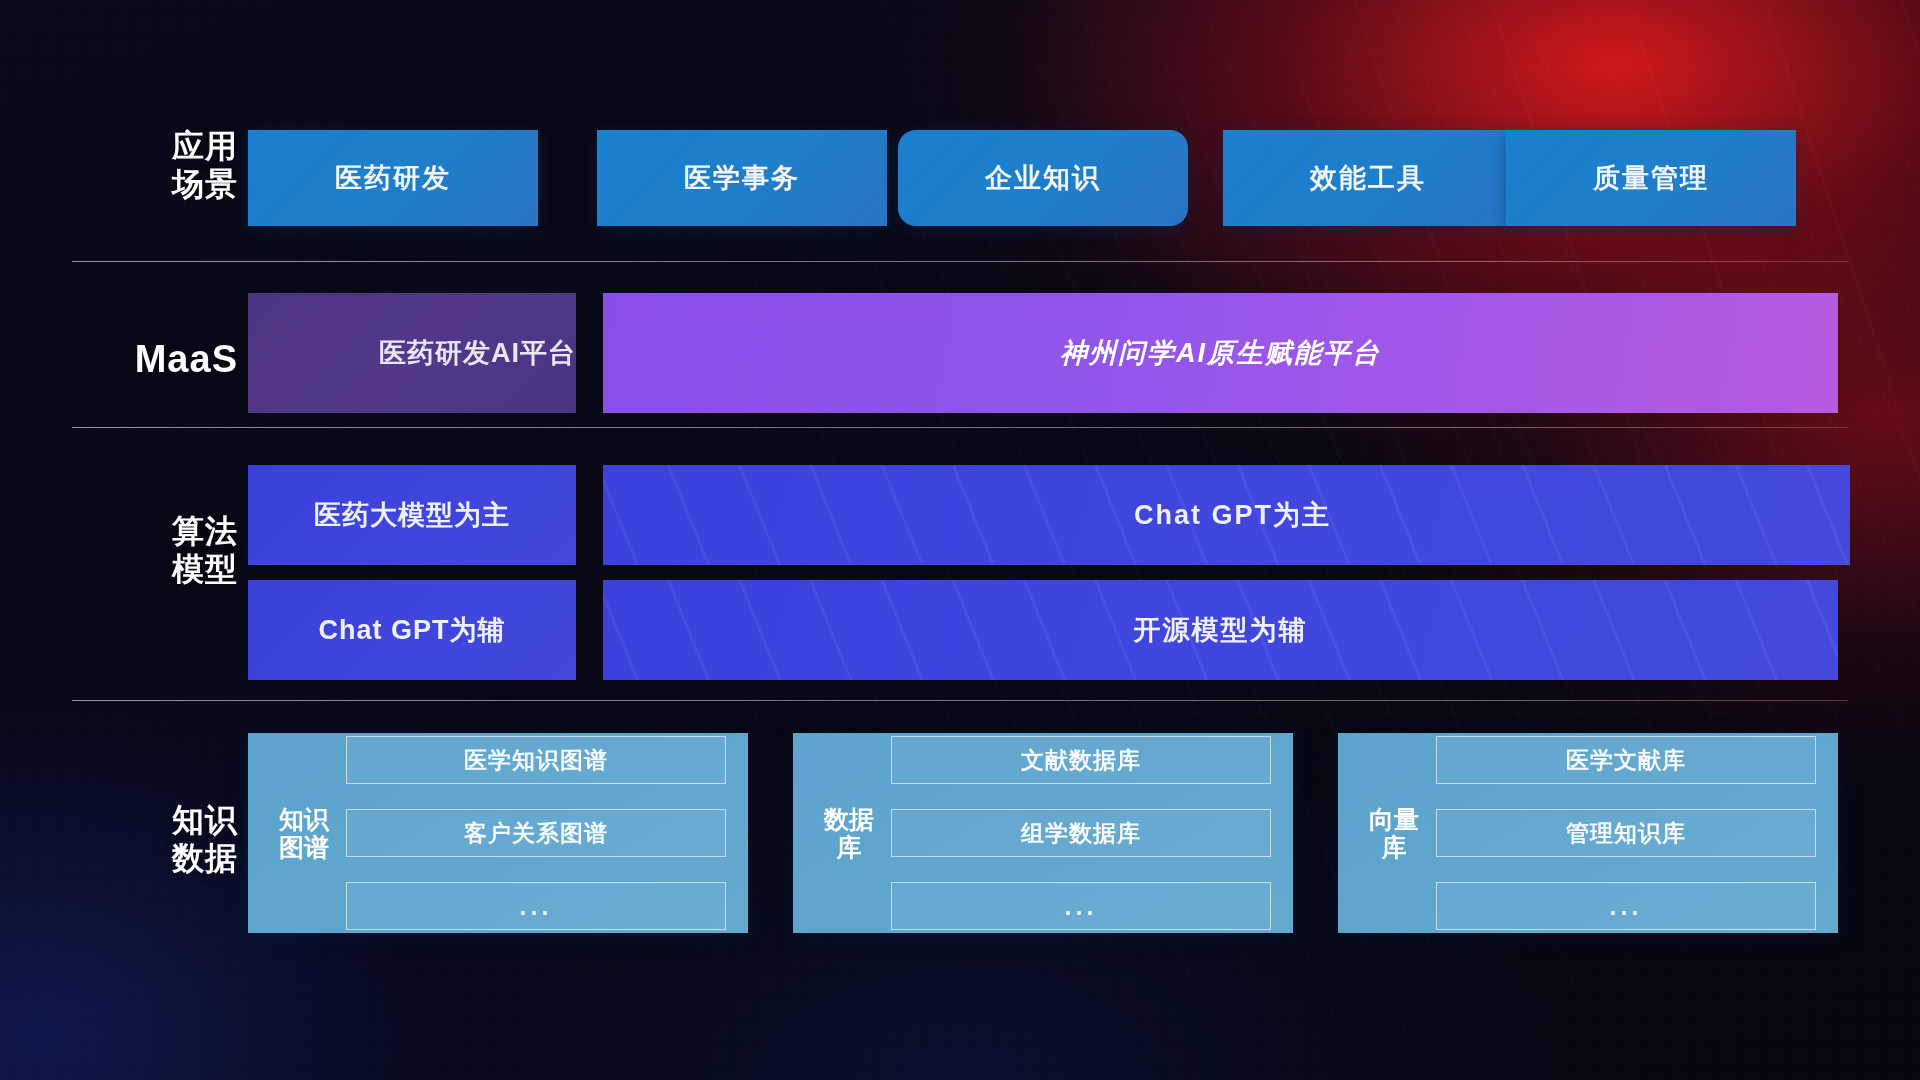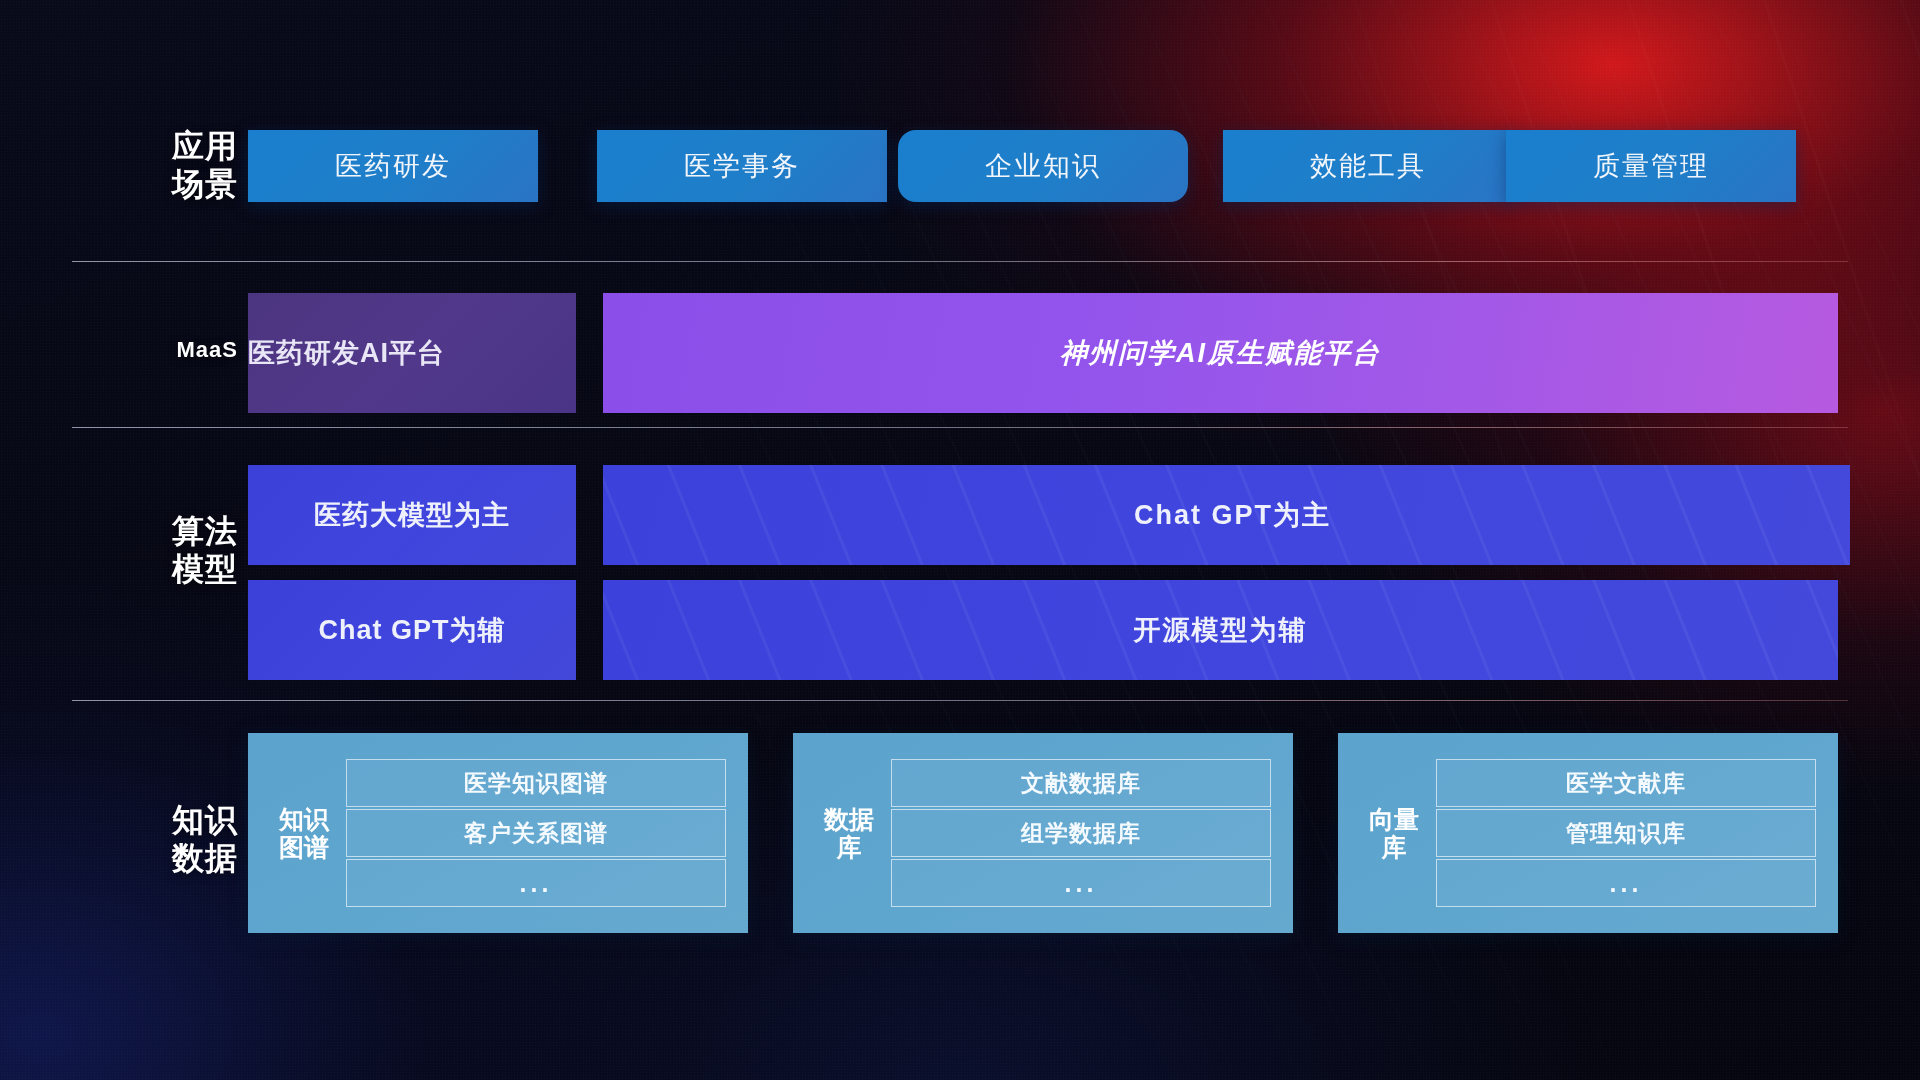--- a/index.html
+++ b/index.html
@@ -100,49 +100,49 @@
     background: linear-gradient(90deg,
       rgba(190,195,215,0.75) 0%,
       rgba(175,180,205,0.62) 45%,
       rgba(225,170,175,0.55) 78%,
       rgba(220,140,150,0.30) 100%);
   }
 
   
   .app-box {
     position: absolute;
-    height: 72px;
+    height: 96px;
     background: linear-gradient(135deg, #1a7fce 0%, #1f7ec9 55%, #2a74c4 100%);
     display: flex;
     align-items: center;
     justify-content: center;
     color: #f2f6fb;
     font-size: 27px;
-    font-weight: normal;
+    font-weight: bold;
     letter-spacing: 2px;
     box-shadow: 0 4px 16px rgba(5,40,90,0.45);
   }
   .app-box::before {
     content: "";
     position: absolute;
     inset: 0;
     background-image: radial-gradient(rgba(255,255,255,0.14) 0.5px, rgba(0,0,0,0) 0.6px);
     background-size: 4px 4px;
     opacity: 0.5;
     pointer-events: none;
   }
 
   
   .maas-left {
     position: absolute;
     height: 120px;
     background: linear-gradient(135deg, #4c3580 0%, #51388a 50%, #4a3486 100%);
     display: flex;
     align-items: center;
-    justify-content: flex-start;
+    justify-content: flex-end;
     color: #e9e6f6;
     font-size: 27px;
     font-weight: bold;
     letter-spacing: 1px;
   }
   .maas-right {
     position: absolute;
     height: 120px;
     background: linear-gradient(100deg, #8b4ee8 0%, #9254ec 38%, #a158e8 66%, #b65ae0 100%);
     display: flex;
@@ -245,21 +245,21 @@
     text-align: center;
     letter-spacing: 0;
   }
   .kg-items {
     position: relative;
     z-index: 2;
     flex: 1 1 auto;
     margin: 0 22px 0 14px;
     display: flex;
     flex-direction: column;
-    gap: 2px;
+    gap: 25px;
   }
   .kg-item {
     height: 46px;
     border: 1px solid rgba(232,243,251,0.72);
     display: flex;
     align-items: center;
     justify-content: center;
     color: #f4fafe;
     font-size: 23px;
     font-weight: bold;
@@ -300,21 +300,21 @@
         <span>效能工具</span>
       </div>
       <div class="app-box" style="left:1506px; top:130px; width:290px;">
         <span>质量管理</span>
       </div>
     </div>
 
     <div class="divider" style="top:261px;"></div>
 
     <div class="row">
-      <div class="row-label" style="top:337px; font-size:22px;">
+      <div class="row-label" style="top:337px; font-size:38px;">
         <div>MaaS</div>
       </div>
 
       <div class="maas-left" style="left:248px; top:293px; width:328px;">
         <span>医药研发AI平台</span>
       </div>
       <div class="maas-right" style="left:603px; top:293px; width:1235px;">
         <span>神州问学AI原生赋能平台</span>
       </div>
     </div>

